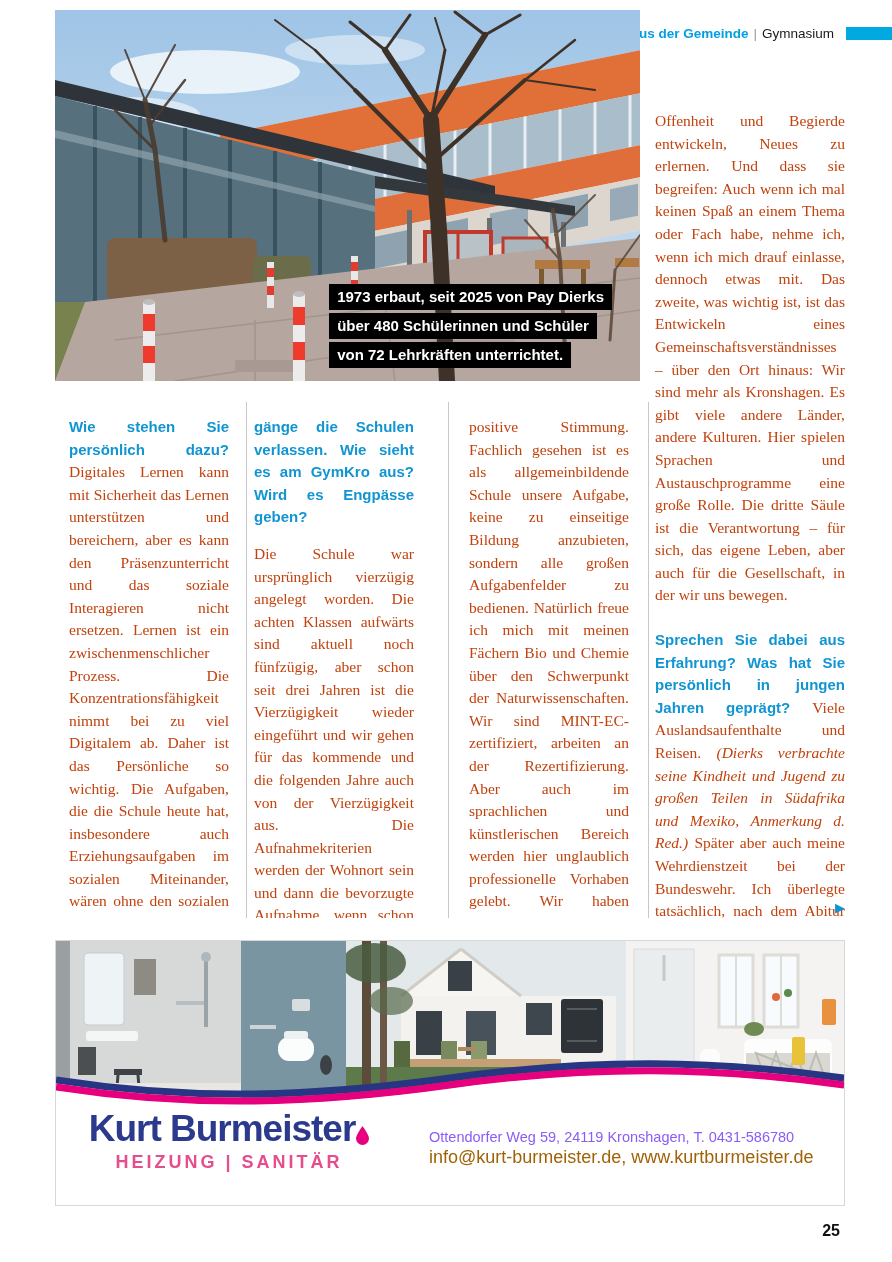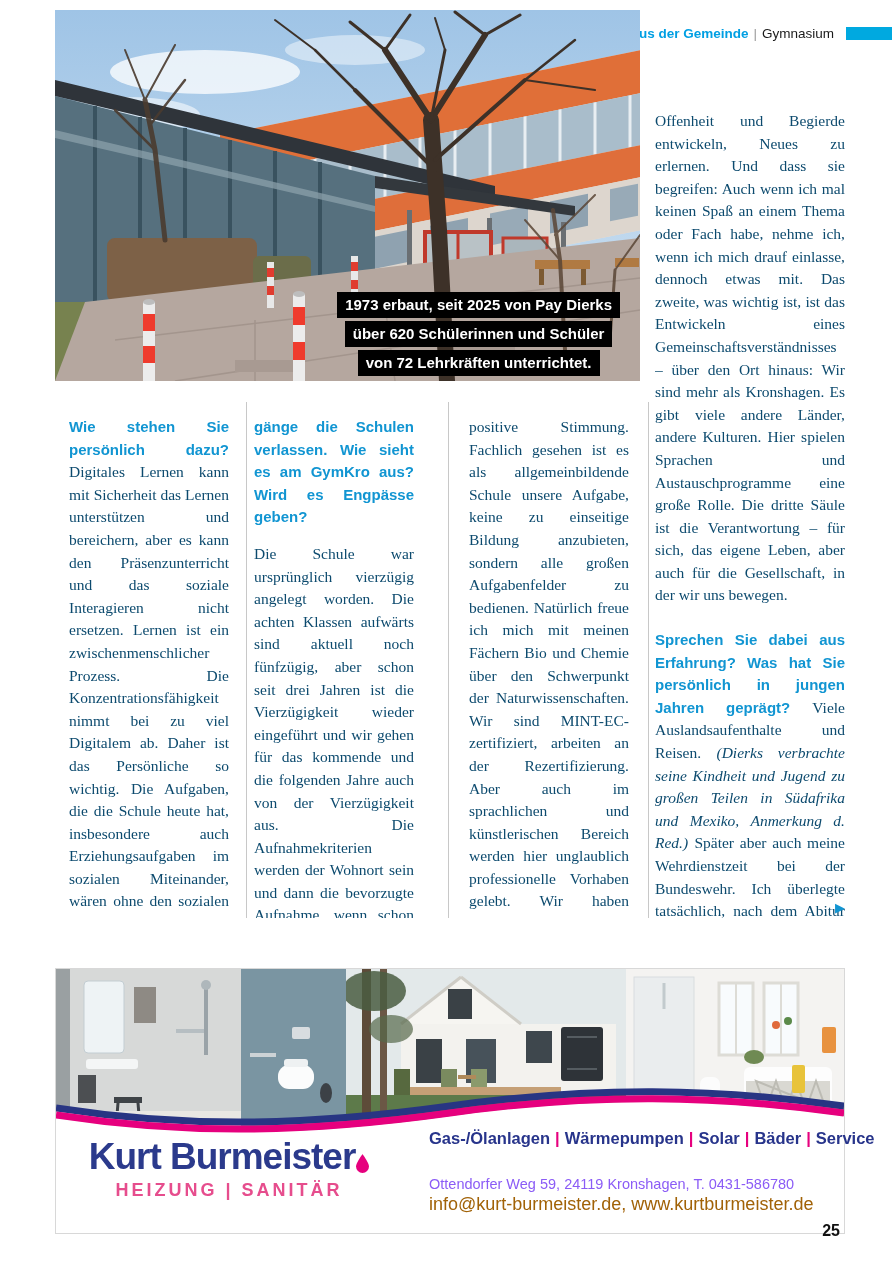--- a/index.html
+++ b/index.html
@@ -9,42 +9,42 @@
   
   .header{position:absolute;top:26px;right:58px;font-size:13.5px;white-space:nowrap;}
   .header .sec{color:#009fe3;font-weight:bold;}
   .header .div{color:#9a9a9a;padding:0 5px;font-weight:300;}
   .header .sub{color:#1a1a1a;}
   .header-bar{position:absolute;top:27px;right:0;width:46px;height:13px;background:#00a9e0;}
 
   
   .photo{position:absolute;left:55px;top:10px;width:585px;height:371px;overflow:hidden;}
   .photo svg{display:block;}
-  .caption{position:absolute;right:16px;bottom:1px;text-align:center;margin:4px;}
+  .caption{position:absolute;right:16px;bottom:1px;text-align:left;margin:12px;}
   .cap-line{line-height:0;}
   .cap-line span{display:inline-block;background:#000;color:#fff;font-weight:bold;
     font-size:15px;line-height:19px;padding:3px 8px 4px;margin-top:3px;}
 
   
   .col{position:absolute;top:402px;width:188px;height:516px;overflow:hidden;text-align:justify;}
   .col1{left:55px;} .col2{left:240px;} .col3{left:455px;}
   .col4{position:absolute;left:655px;top:110px;width:190px;height:810px;overflow:hidden;text-align:justify;}
   .col p{margin:14px;} .col4 p{margin:0;}
   .mt{margin-top:22px !important;}
-  .a{font-family:"Liberation Serif",serif;font-size:15.5px;line-height:22.6px;color:#0c4a6e;}
+  .a{font-family:"Liberation Serif",serif;font-size:15.5px;line-height:22.6px;color:#c2410c;}
   .q{font-family:"Liberation Sans",sans-serif;font-weight:bold;font-size:15px;line-height:22.6px;color:#1195d2;}
   .it{font-style:italic;}
   .rule{position:absolute;width:1px;background:#c8c8c8;}
   .rule-a{left:246px;top:402px;height:516px;}
   .rule-b{left:448px;top:402px;height:516px;}
   .rule-c{left:648px;top:402px;height:516px;}
   .continue{position:absolute;right:0;bottom:6px;color:#1195d2;font-size:13px;line-height:13px;}
 
   
-  .ad{position:absolute;left:55px;top:968px;width:790px;height:266px;box-sizing:border-box;
+  .ad{position:absolute;left:55px;top:940px;width:790px;height:266px;box-sizing:border-box;
       border:1px solid #d8d8d8;background:#fff;}
   .ad-photos{position:absolute;left:0;top:0;width:788px;height:162px;display:flex;overflow:hidden;}
   .ad-photos svg{display:block;flex:none;}
   .ad-wave{position:absolute;left:0;top:116px;width:788px;height:52px;}
   .ad-logo{position:absolute;left:18px;top:168px;width:310px;text-align:center;}
   .logo-name{font-size:37px;font-weight:bold;color:#2b3a8c;letter-spacing:-1px;line-height:40px;white-space:nowrap;}
   .logo-drop{display:inline-block;margin-left:1px;transform:translateY(4px);}
   .logo-tagline{margin-top:3px;font-size:18px;font-weight:bold;color:#e64d8d;letter-spacing:3px;white-space:nowrap;}
   .ad-info{position:absolute;left:373px;top:160px;width:405px;}
   .ad-services{font-size:16.5px;font-weight:bold;color:#27348b;white-space:nowrap;}
@@ -191,21 +191,21 @@
       <g stroke="#5a4636" fill="none" stroke-linecap="round" opacity="0.85">
         <path d="M510,340 L505,250 L498,200" stroke-width="4"></path>
         <path d="M505,250 L470,210" stroke-width="2"></path>
           <path d="M500,225 L540,185" stroke-width="2"></path>
         <path d="M555,330 L560,260" stroke-width="3"></path>
           <path d="M560,260 L585,225" stroke-width="2"></path>
       </g>
     </svg>
     <figcaption class="caption">
       <div class="cap-line"><span>1973 erbaut, seit 2025 von Pay Dierks</span></div>
-      <div class="cap-line"><span>über 620 Schülerinnen und Schüler</span></div>
+      <div class="cap-line"><span>über 480 Schülerinnen und Schüler</span></div>
       <div class="cap-line"><span>von 72 Lehrkräften unterrichtet.</span></div>
     </figcaption>
   </figure>
 
   <div class="rule rule-a"></div>
   <div class="rule rule-b"></div>
   <div class="rule rule-c"></div>
 
   <div class="col col1">
     <p>
@@ -326,23 +326,20 @@
       <path d="M0,23 C130,43 250,41 395,21 C540,1 660,3 790,21" stroke="#283583" stroke-width="7" fill="none"></path>
       <path d="M0,30 C130,50 250,48 395,28 C540,8 660,10 790,28" stroke="#e6007e" stroke-width="7" fill="none"></path>
     </svg>
     <div class="ad-logo">
       <div class="logo-name"><span>Kurt Burmeister</span><span class="logo-drop"><svg width="13" height="19" viewBox="0 0 13 19">
               <path d="M6.5,0 C6.5,0 0,9 0,12.5 a6.5,6.5 0 0 0 13,0 C13,9 6.5,0 6.5,0 Z" fill="#e6007e"></path>
             </svg></span></div>
       <div class="logo-tagline">HEIZUNG | SANITÄR</div>
     </div>
     <div class="ad-info">
-      <div class="ad-services">
-        <span>Gas-/Ölanlagen</span><span class="sep">|</span><span>Wärmepumpen</span><span class="sep">|</span><span>Solar</span><span class="sep">|</span><span>Bäder</span><span class="sep">|</span><span>Service</span>
-      </div>
       <div class="ad-address">Ottendorfer Weg 59, 24119 Kronshagen, T. 0431-586780</div>
       <div class="ad-contact">info@kurt-burmeister.de, www.kurtburmeister.de</div>
     </div>
   </div>
 
   <div class="page-number">25</div>
 
 </div>
 
 </body></html>

